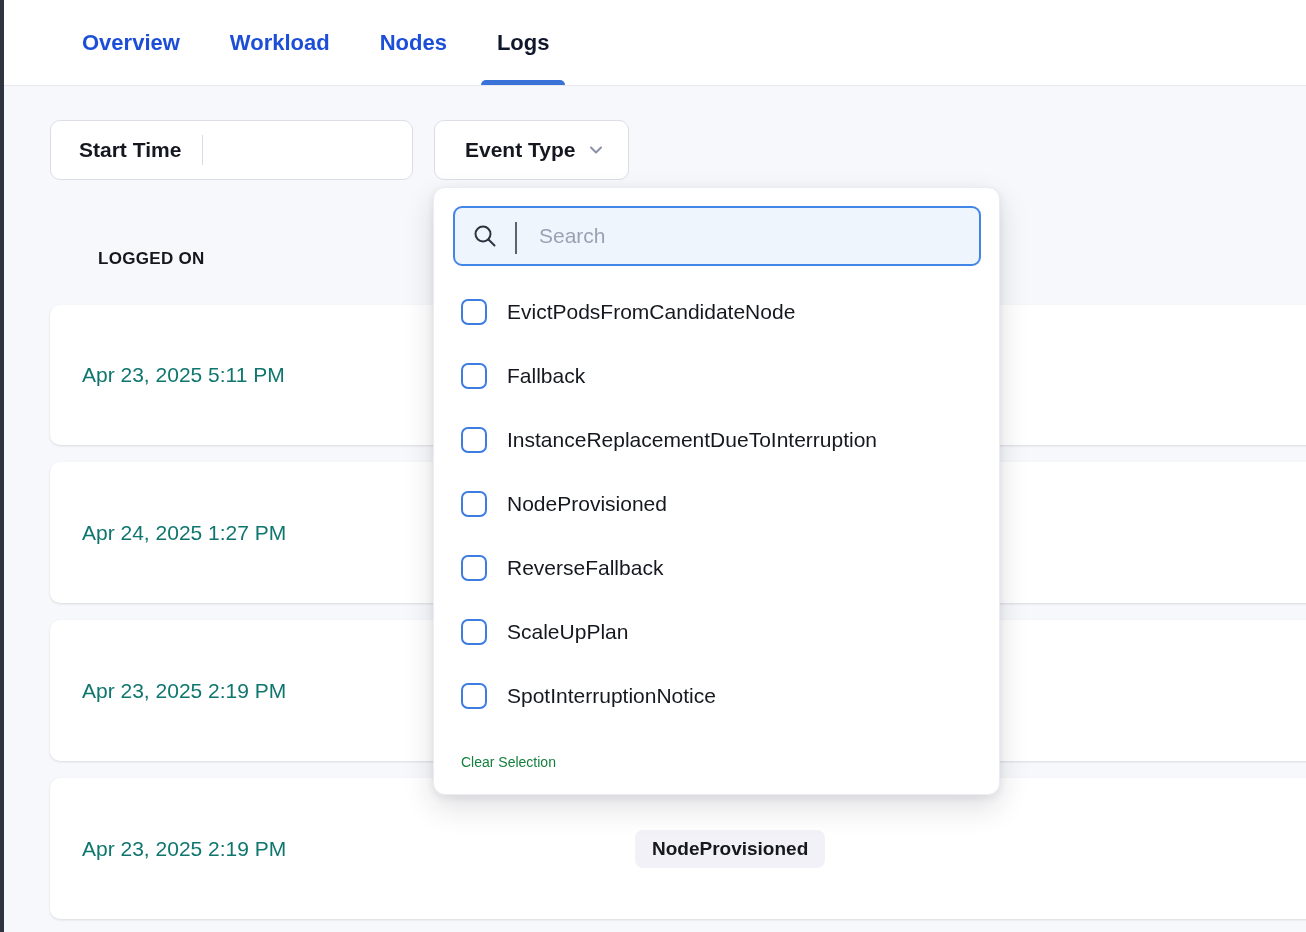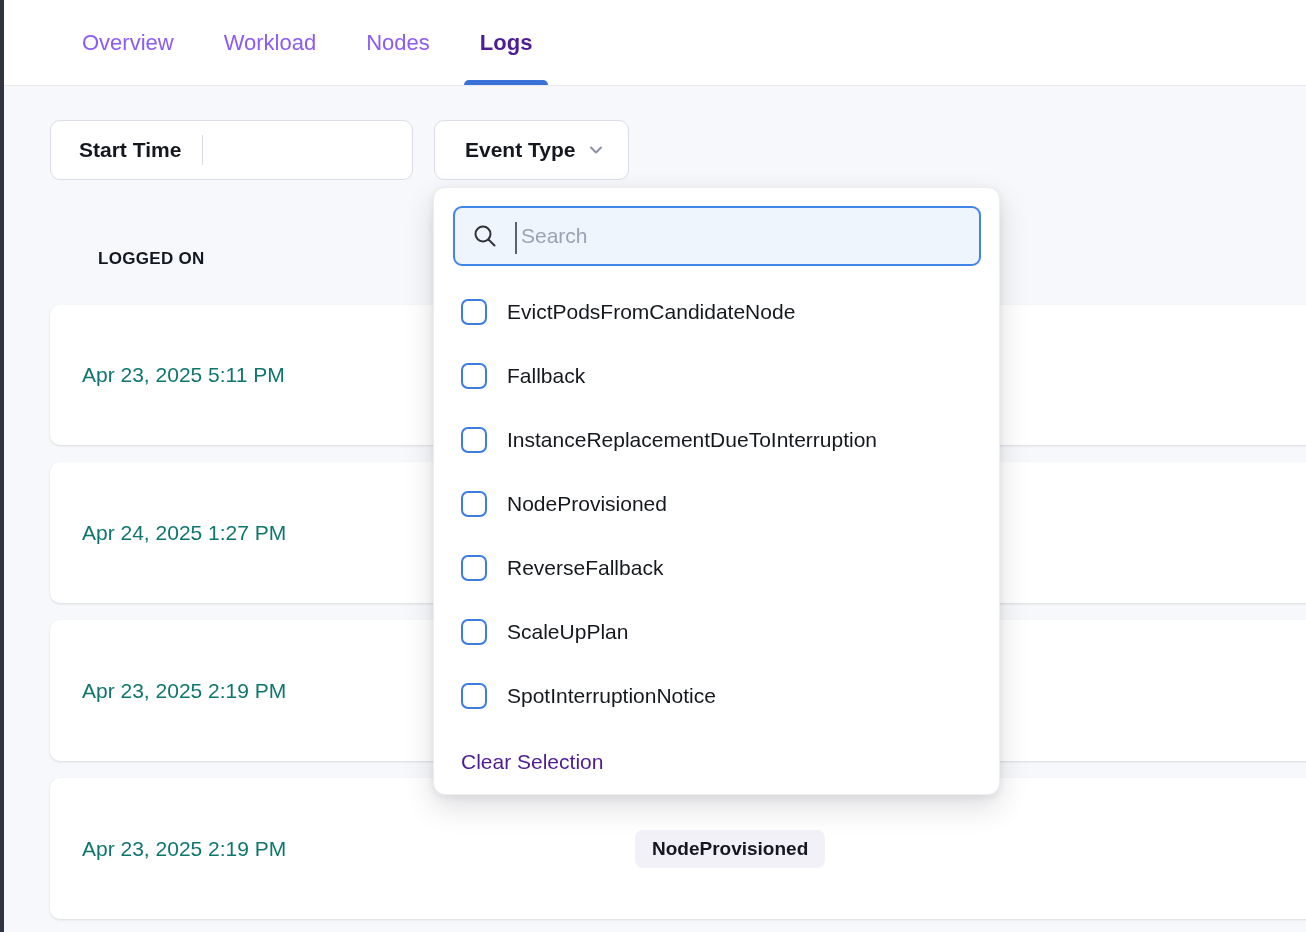--- a/index.html
+++ b/index.html
@@ -9,22 +9,22 @@
 
   
   .edge { position:absolute; left:0; top:0; width:4px; height:932px;
     background:#2f3440; z-index:60; }
 
   
   .tabbar { position:absolute; left:0; top:0; right:0; height:86px;
     background:#ffffff; border-bottom:1px solid #e7e8ee; z-index:5;
     display:flex; align-items:center; padding-left:82px; gap:50px; }
   .tab { position:relative; height:100%; display:flex; align-items:center;
-    font-size:22px; font-weight:400; color:#8b5cf6; cursor:pointer; }
-  .tab.active { font-weight:700; color:#4c1d95; }
+    font-size:22px; font-weight:700; color:#1d4ed8; cursor:pointer; }
+  .tab.active { font-weight:700; color:#0f172a; }
   .tab.active .underline { position:absolute; left:-16px; right:-16px; bottom:0;
     height:5px; background:#3a72d8; border-radius:5px 5px 0 0; }
 
   
   .btn { position:absolute; top:120px; height:60px; background:#ffffff;
     border:1px solid #dcdde6; border-radius:10px; display:flex;
     align-items:center; cursor:pointer; }
   .btn-start { left:50px; width:363px; padding:0 24px 0 28px;gap:12px; }
   .start-label { font-size:21px; font-weight:700; color:#14171f; white-space:nowrap; }
   .vdivider { width:1px; height:30px; background:#d9dae3; margin:0 10px 0 9px; }
@@ -50,33 +50,33 @@
   .dropdown { position:absolute; left:433px; top:187px; width:567px; height:608px;
     background:#ffffff; border:1px solid #ececf2; border-radius:12px;
     box-shadow:0 12px 30px rgba(25,30,50,0.14), 0 3px 8px rgba(25,30,50,0.07);
     z-index:20; }
   .searchbox { position:absolute; left:19px; right:18px; top:18px; height:60px;
     background:#eef5fd; border:2px solid #4285e8; border-radius:9px; }
   .searchbox svg { position:absolute; left:17px; top:50%; transform:translateY(-50%); }
   .caret { position:absolute; left:60px; top:14px; width:2px; height:32px;
     background:#5b6270; }
   .searchbox input { position:absolute; inset:0; width:100%; height:100%;
-    background:transparent; border:none; outline:none; padding-left:66px;
+    background:transparent; border:none; outline:none; padding-left:84px;
     font-family:"Liberation Sans", sans-serif; font-size:21px; color:#15181e; }
   .searchbox input::placeholder { color:#9aa3b4; opacity:1; }
 
   .opts { position:absolute; left:0; right:10px; top:92px; }
   .opt { height:64px; display:flex; align-items:center; padding-left:27px;
     cursor:pointer; }
   .cbox { width:26px; height:26px; border:2px solid #3d7ce2; border-radius:7px;
     background:#ffffff; flex:0 0 auto; }
   .opt-label { margin-left:20px; font-size:21px; color:#15181e; white-space:nowrap; }
   .clear-row { height:68px; display:flex; align-items:center; padding-left:27px;
     cursor:pointer; }
-  .clear-label { font-size:21px; color:#4c1d95; }
+  .clear-label { font-size:14px; color:#15803d; }
 </style>
 </head>
 <body>
 
 <div class="stage">
   <div class="edge"></div>
 
   <div class="tabbar">
     <div class="tab">
       <span>Overview</span>

